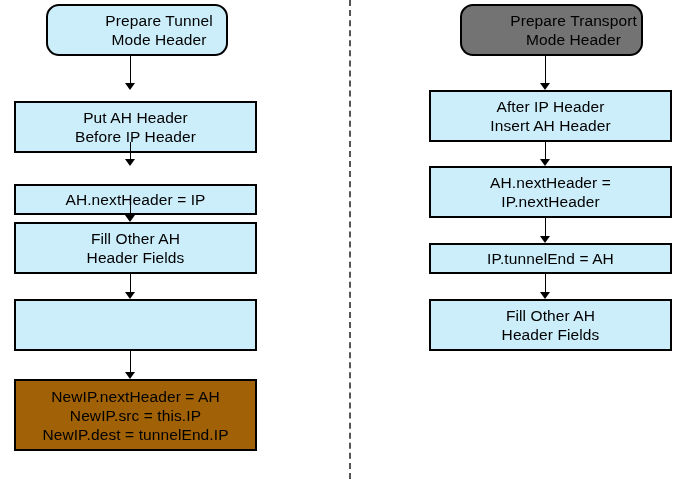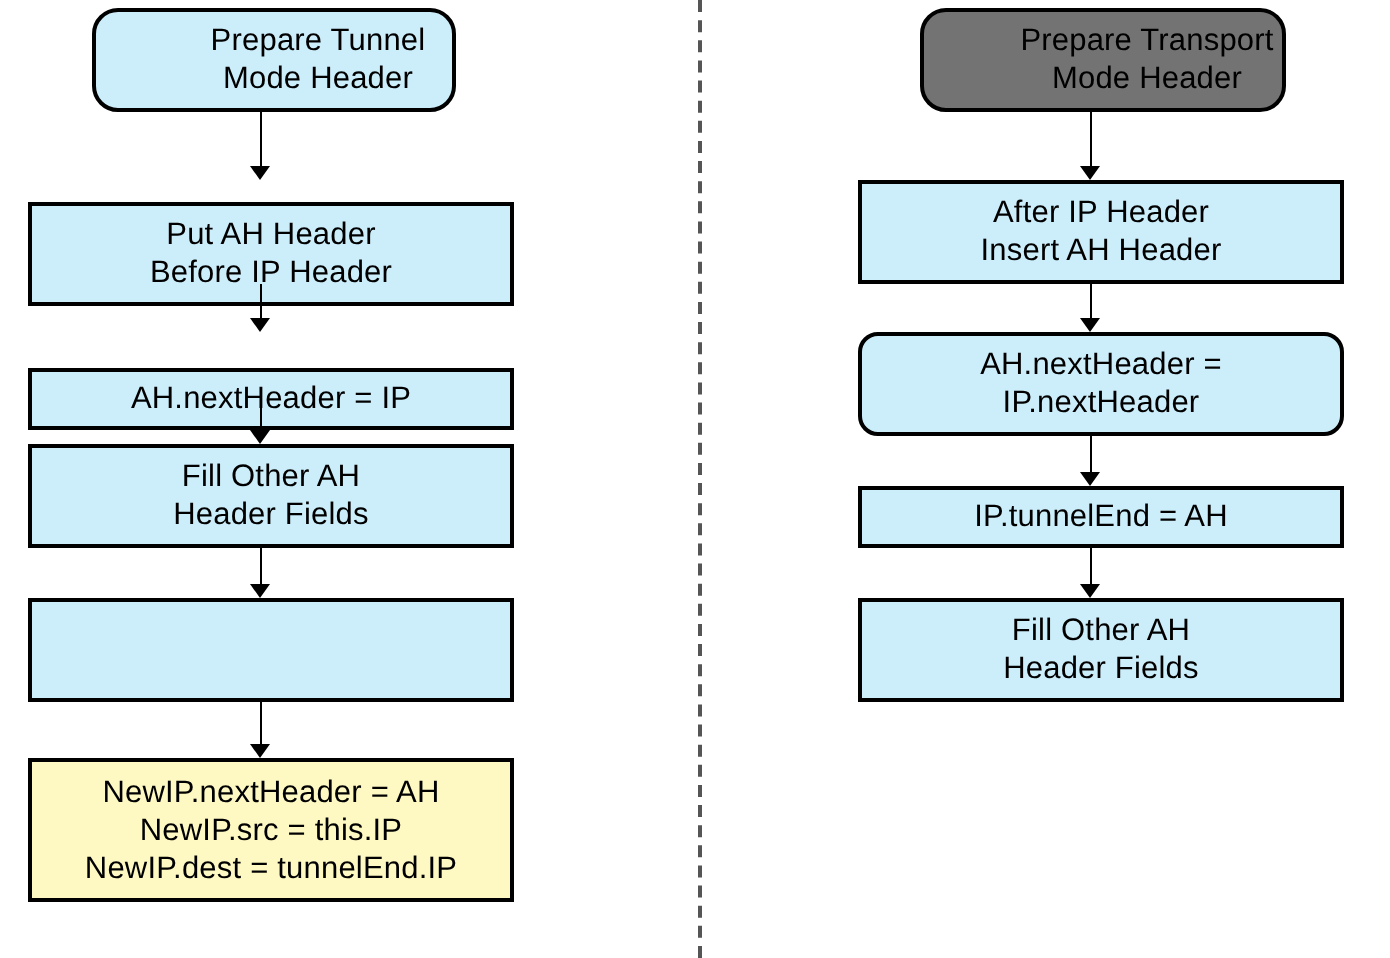--- a/index.html
+++ b/index.html
@@ -87,21 +87,21 @@
 
   <div id="col-tunnel-mode"></div>
 
   <div id="col-transport-mode"></div>
 
 <div class="node terminal" style="left: 46px; top: 4px; width: 182px; height: 52px; background: rgb(204, 238, 251); border-color: rgb(0, 0, 0);"><span class="line">Prepare Tunnel</span><span class="line">Mode Header</span></div>
     <div class="node" style="left: 14px; top: 90px; width: 243px; height: 52px; background: rgb(204, 238, 251); border-color: rgb(0, 0, 0); margin-top: 11px;"><span class="line">Put AH Header</span><span class="line">Before IP Header</span></div>
     <div class="node" style="left: 14px; top: 184px; width: 243px; height: 31px; background: rgb(204, 238, 251); border-color: rgb(0, 0, 0);"><span class="line">AH.nextHeader = IP</span></div>
     <div class="node" style="left: 14px; top: 222px; width: 243px; height: 52px; background: rgb(204, 238, 251); border-color: rgb(0, 0, 0);"><span class="line">Fill Other AH</span><span class="line">Header Fields</span></div>
     <div class="node" style="left: 14px; top: 299px; width: 243px; height: 52px; background: rgb(204, 238, 251); border-color: rgb(0, 0, 0);"></div>
-    <div class="node" style="left: 14px; top: 379px; width: 243px; height: 72px; background: #fef9c3; border-color: rgb(0, 0, 0);"><span class="line">NewIP.nextHeader = AH</span><span class="line">NewIP.src = this.IP</span><span class="line">NewIP.dest = tunnelEnd.IP</span></div>
+    <div class="node" style="left: 14px; top: 379px; width: 243px; height: 72px; background: #a16207; border-color: rgb(0, 0, 0);"><span class="line">NewIP.nextHeader = AH</span><span class="line">NewIP.src = this.IP</span><span class="line">NewIP.dest = tunnelEnd.IP</span></div>
     <div class="conn" style="left: 123px; top: 56px; height: 34px;">
       <div class="stem" style="border-left-color: rgb(0, 0, 0);"></div>
       <div class="head" style="border-top-color: rgb(0, 0, 0);"></div>
     </div>
     <div class="conn" style="left: 123px; top: 142px; height: 24px;">
       <div class="stem" style="border-left-color: rgb(0, 0, 0);"></div>
       <div class="head" style="border-top-color: rgb(0, 0, 0);"></div>
     </div>
     <div class="conn" style="left: 123px; top: 197px; height: 25px;">
       <div class="stem" style="border-left-color: rgb(0, 0, 0);"></div>
@@ -110,21 +110,21 @@
     <div class="conn" style="left: 123px; top: 274px; height: 25px;">
       <div class="stem" style="border-left-color: rgb(0, 0, 0);"></div>
       <div class="head" style="border-top-color: rgb(0, 0, 0);"></div>
     </div>
     <div class="conn" style="left: 123px; top: 351px; height: 28px;">
       <div class="stem" style="border-left-color: rgb(0, 0, 0);"></div>
       <div class="head" style="border-top-color: rgb(0, 0, 0);"></div>
     </div>
     <div class="node terminal" style="left: 460px; top: 4px; width: 183px; height: 52px; background: #737373; border-color: rgb(0, 0, 0);"><span class="line">Prepare Transport</span><span class="line">Mode Header</span></div>
     <div class="node" style="left: 429px; top: 90px; width: 243px; height: 52px; background: rgb(204, 238, 251); border-color: rgb(0, 0, 0);"><span class="line">After IP Header</span><span class="line">Insert AH Header</span></div>
-    <div class="node" style="left: 429px; top: 166px; width: 243px; height: 52px; background: rgb(204, 238, 251); border-color: rgb(0, 0, 0); border-radius: 10px;"><span class="line">AH.nextHeader =</span><span class="line">IP.nextHeader</span></div>
+    <div class="node" style="left: 429px; top: 166px; width: 243px; height: 52px; background: rgb(204, 238, 251); border-color: rgb(0, 0, 0);"><span class="line">AH.nextHeader =</span><span class="line">IP.nextHeader</span></div>
     <div class="node" style="left: 429px; top: 243px; width: 243px; height: 31px; background: rgb(204, 238, 251); border-color: rgb(0, 0, 0);"><span class="line">IP.tunnelEnd = AH</span></div>
     <div class="node" style="left: 429px; top: 299px; width: 243px; height: 52px; background: rgb(204, 238, 251); border-color: rgb(0, 0, 0);"><span class="line">Fill Other AH</span><span class="line">Header Fields</span></div>
     <div class="conn" style="left: 538px; top: 56px; height: 34px;">
       <div class="stem" style="border-left-color: rgb(0, 0, 0);"></div>
       <div class="head" style="border-top-color: rgb(0, 0, 0);"></div>
     </div>
     <div class="conn" style="left: 538px; top: 142px; height: 24px;">
       <div class="stem" style="border-left-color: rgb(0, 0, 0);"></div>
       <div class="head" style="border-top-color: rgb(0, 0, 0);"></div>
     </div>

